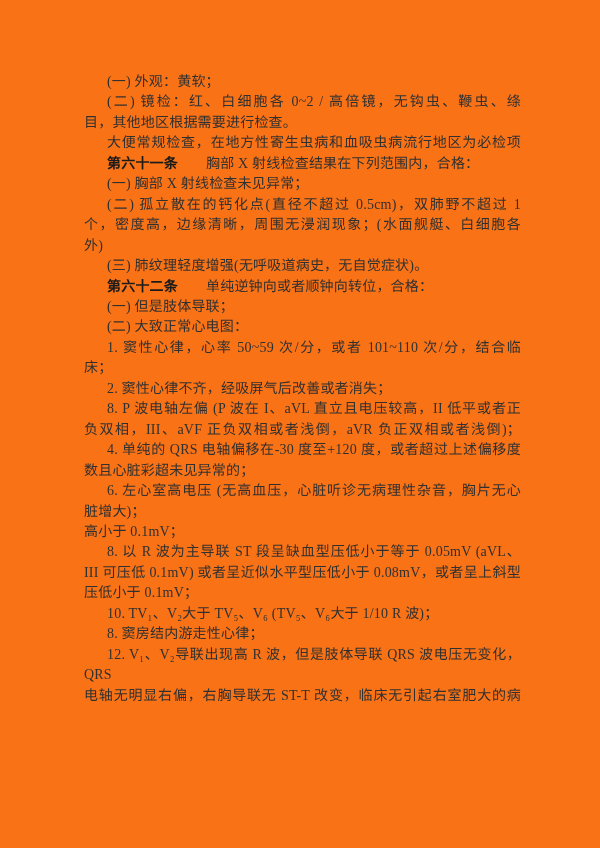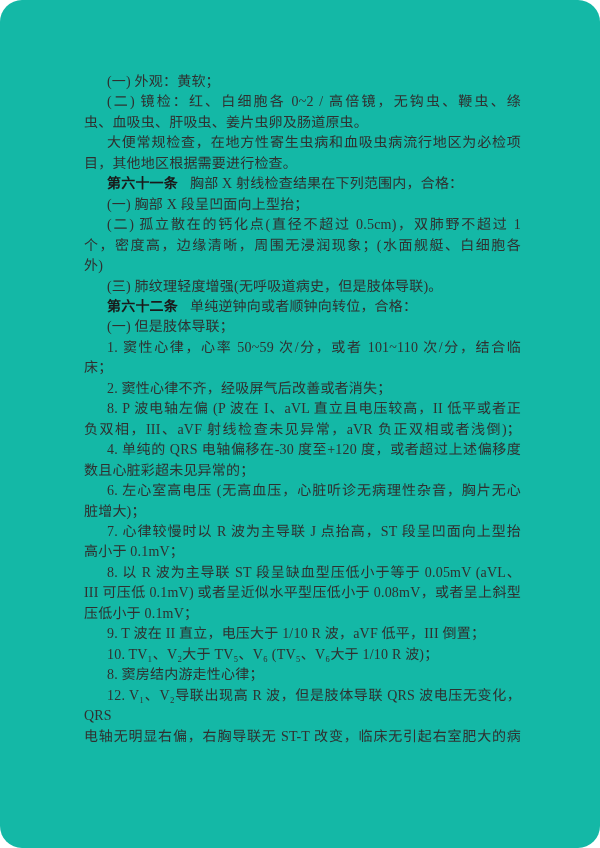--- a/index.html
+++ b/index.html
@@ -4,24 +4,23 @@
 <style>
   html, body {
     margin: 0;
     padding: 0;
     background: #ffffff;
   }
   .page {
     position: relative;
     width: 600px;
     height: 848px;
-    background: #14b8a6;
+    background: #f97316;
     overflow: hidden;
     font-family: "Liberation Serif", "DejaVu Serif", serif;
-    border-radius: 22px;
   }
   .doc-text {
     position: absolute;
     left: 84px;
     top: 72px;
     width: 437px;
     font-size: 14px;
     line-height: 20.45px;
     color: #303030;
     letter-spacing: 0.2px;
@@ -34,54 +33,52 @@
     white-space: normal;
     text-align: justify;
     text-align-last: justify;
   }
   .line.indent {
     text-indent: 23px;
   }
   .kw {
     font-weight: 700;
     color: #1a1a1a;
-    margin-right: 12px;
+    margin-right: 28px;
   }
 </style>
 </head>
 <body>
 
 <div class="page">
   <div class="doc-text">
       <div class="line indent"><span class="">(一) 外观：黄软；</span></div>
       <div class="line indent fill"><span class="">(二) 镜检：红、白细胞各 0~2 / 高倍镜，无钩虫、鞭虫、绦</span></div>
-      <div class="line"><span class="">虫、血吸虫、肝吸虫、姜片虫卵及肠道原虫。</span></div>
+      <div class="line"><span class="">目，其他地区根据需要进行检查。</span></div>
       <div class="line indent fill"><span class="">大便常规检查，在地方性寄生虫病和血吸虫病流行地区为必检项</span></div>
-      <div class="line"><span class="">目，其他地区根据需要进行检查。</span></div>
       <div class="line indent"><span class="kw">第六十一条</span><span class="">胸部 X 射线检查结果在下列范围内，合格：</span></div>
-      <div class="line indent"><span class="">(一) 胸部 X 段呈凹面向上型抬；</span></div>
+      <div class="line indent"><span class="">(一) 胸部 X 射线检查未见异常；</span></div>
       <div class="line indent fill"><span class="">(二) 孤立散在的钙化点(直径不超过 0.5cm)，双肺野不超过 1</span></div>
       <div class="line fill"><span class="">个，密度高，边缘清晰，周围无浸润现象；(水面舰艇、白细胞各</span></div>
       <div class="line"><span class="">外)</span></div>
-      <div class="line indent"><span class="">(三) 肺纹理轻度增强(无呼吸道病史，但是肢体导联)。</span></div>
+      <div class="line indent"><span class="">(三) 肺纹理轻度增强(无呼吸道病史，无自觉症状)。</span></div>
       <div class="line indent"><span class="kw">第六十二条</span><span class="">单纯逆钟向或者顺钟向转位，合格：</span></div>
       <div class="line indent"><span class="">(一) 但是肢体导联；</span></div>
+      <div class="line indent"><span class="">(二) 大致正常心电图：</span></div>
       <div class="line indent fill"><span class="">1. 窦性心律，心率 50~59 次/分，或者 101~110 次/分，结合临</span></div>
       <div class="line"><span class="">床；</span></div>
       <div class="line indent"><span class="">2. 窦性心律不齐，经吸屏气后改善或者消失；</span></div>
       <div class="line indent fill"><span class="">8. P 波电轴左偏 (P 波在 I、aVL 直立且电压较高，II 低平或者正</span></div>
-      <div class="line fill"><span class="">负双相，III、aVF 射线检查未见异常，aVR 负正双相或者浅倒)；</span></div>
+      <div class="line fill"><span class="">负双相，III、aVF 正负双相或者浅倒，aVR 负正双相或者浅倒)；</span></div>
       <div class="line indent fill"><span class="">4. 单纯的 QRS 电轴偏移在-30 度至+120 度，或者超过上述偏移度</span></div>
       <div class="line"><span class="">数且心脏彩超未见异常的；</span></div>
       <div class="line indent fill"><span class="">6. 左心室高电压 (无高血压，心脏听诊无病理性杂音，胸片无心</span></div>
       <div class="line"><span class="">脏增大)；</span></div>
-      <div class="line indent fill"><span class="">7. 心律较慢时以 R 波为主导联 J 点抬高，ST 段呈凹面向上型抬</span></div>
       <div class="line"><span class="">高小于 0.1mV；</span></div>
       <div class="line indent fill"><span class="">8. 以 R 波为主导联 ST 段呈缺血型压低小于等于 0.05mV (aVL、</span></div>
       <div class="line fill"><span class="">III 可压低 0.1mV) 或者呈近似水平型压低小于 0.08mV，或者呈上斜型</span></div>
       <div class="line"><span class="">压低小于 0.1mV；</span></div>
-      <div class="line indent"><span class="">9. T 波在 II 直立，电压大于 1/10 R 波，aVF 低平，III 倒置；</span></div>
       <div class="line indent"><span class="">10. TV₁、V₂大于 TV₅、V₆ (TV₅、V₆大于 1/10 R 波)；</span></div>
       <div class="line indent"><span class="">8. 窦房结内游走性心律；</span></div>
       <div class="line indent fill"><span class="">12. V₁、V₂导联出现高 R 波，但是肢体导联 QRS 波电压无变化，QRS</span></div>
       <div class="line fill"><span class="">电轴无明显右偏，右胸导联无 ST-T 改变，临床无引起右室肥大的病</span></div>
     </div>
 </div>
 
 </body></html>

